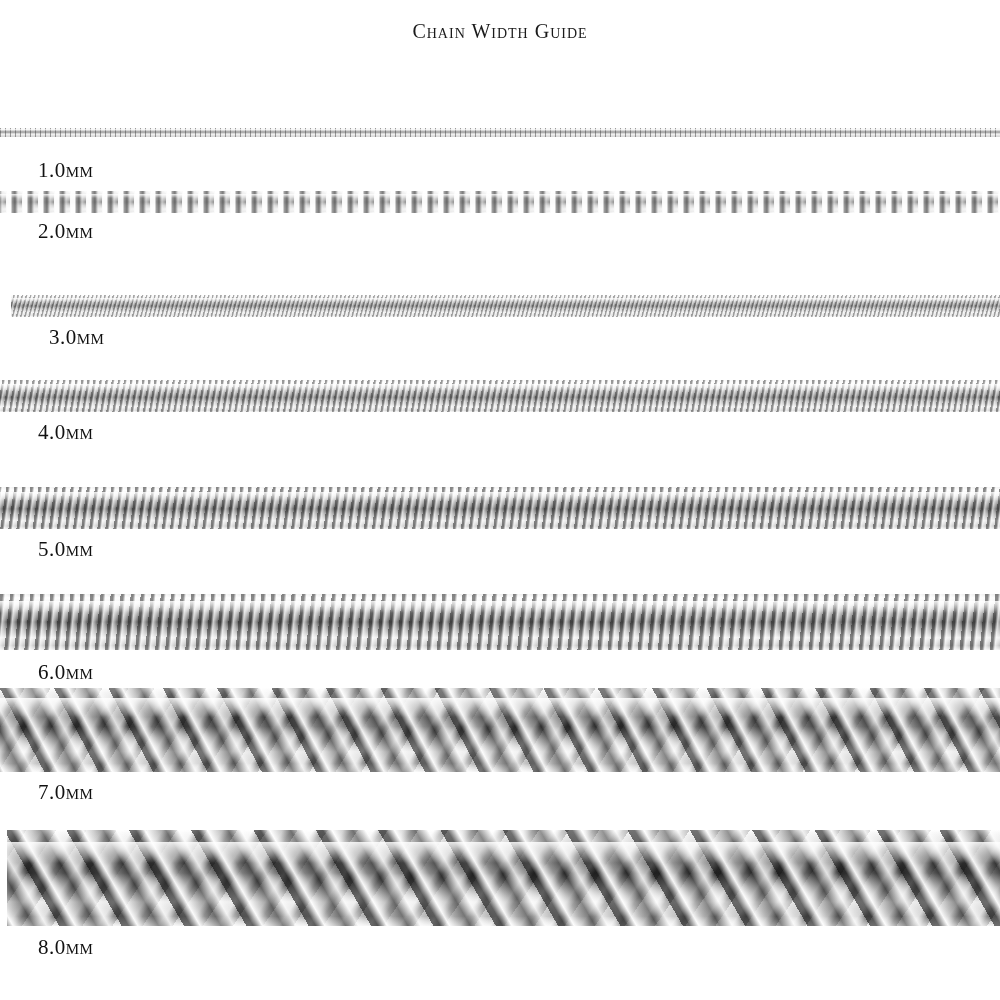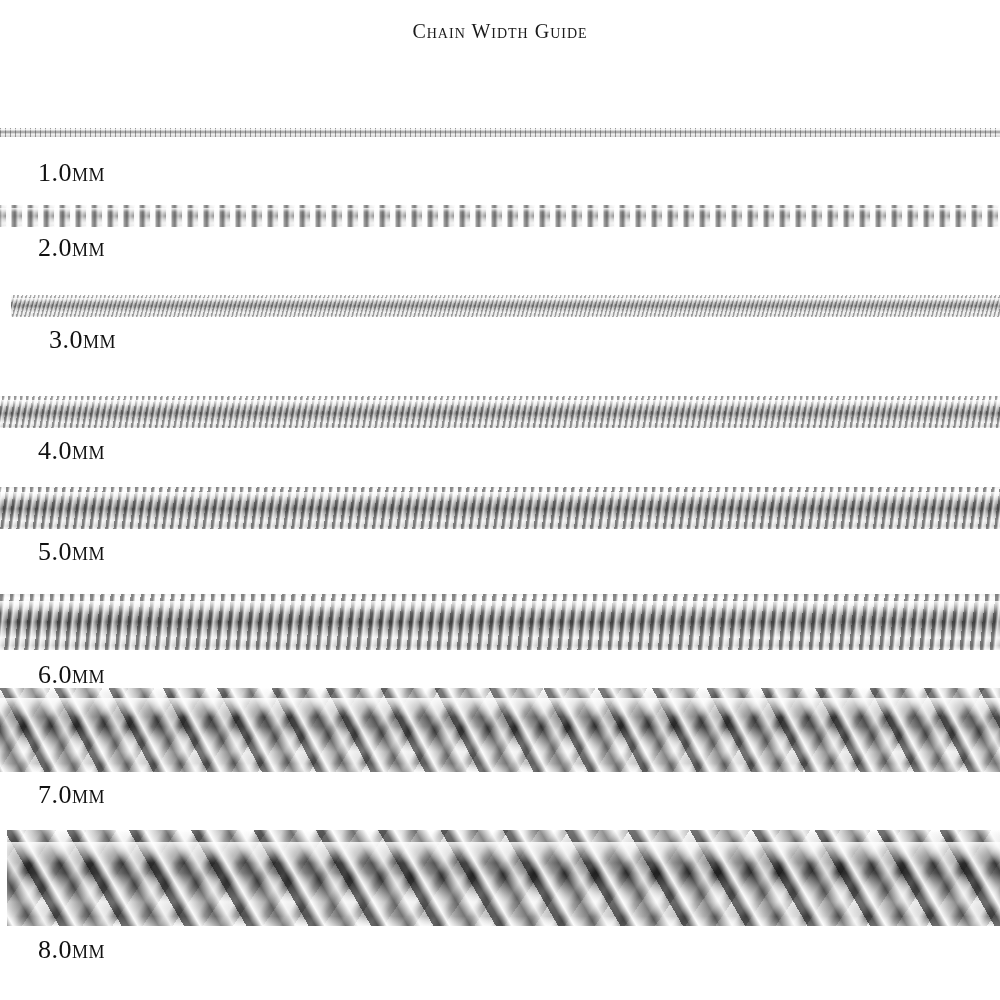--- a/index.html
+++ b/index.html
@@ -45,21 +45,21 @@
 
   .row {
     position: relative;
     width: 1000px;
   }
 
   .label {
     position: absolute;
     left: 38px;
     font-family: "Liberation Serif", serif;
-    font-size: 26px;
+    font-size: 21px;
     color: #111111;
     letter-spacing: 0.5px;
     font-variant: small-caps;
     white-space: nowrap;
   }
 
   
   .chain {
     position: relative;
     width: 1000px;
@@ -230,39 +230,39 @@
 
     <div class="row" style="position:absolute; top:20px;">
       <div class="chain c1">
         <div class="base"></div>
         <div class="texture"></div>
         <div class="gloss"></div>
       </div>
       <div class="label" style="top:30px;">1.0mm</div>
     </div>
 
-    <div class="row" style="position:absolute; top:97px;">
+    <div class="row" style="position:absolute; top:83px;">
       <div class="chain c2">
         <div class="base"></div>
         <div class="texture"></div>
         <div class="gloss"></div>
       </div>
       <div class="label" style="top:28px;">2.0mm</div>
     </div>
 
     <div class="row" style="position:absolute; top:187px;margin-left:11px;">
       <div class="chain c3">
         <div class="base"></div>
         <div class="texture"></div>
         <div class="gloss"></div>
       </div>
       <div class="label" style="top:30px;">3.0mm</div>
     </div>
 
-    <div class="row" style="position:absolute; top:288px;text-align:center;">
+    <div class="row" style="position:absolute; top:272px;text-align:center;">
       <div class="chain c4">
         <div class="base"></div>
         <div class="texture"></div>
         <div class="gloss"></div>
       </div>
       <div class="label" style="top:40px;">4.0mm</div>
     </div>
 
     <div class="row" style="position:absolute; top:379px;text-align:center;">
       <div class="chain c5">

